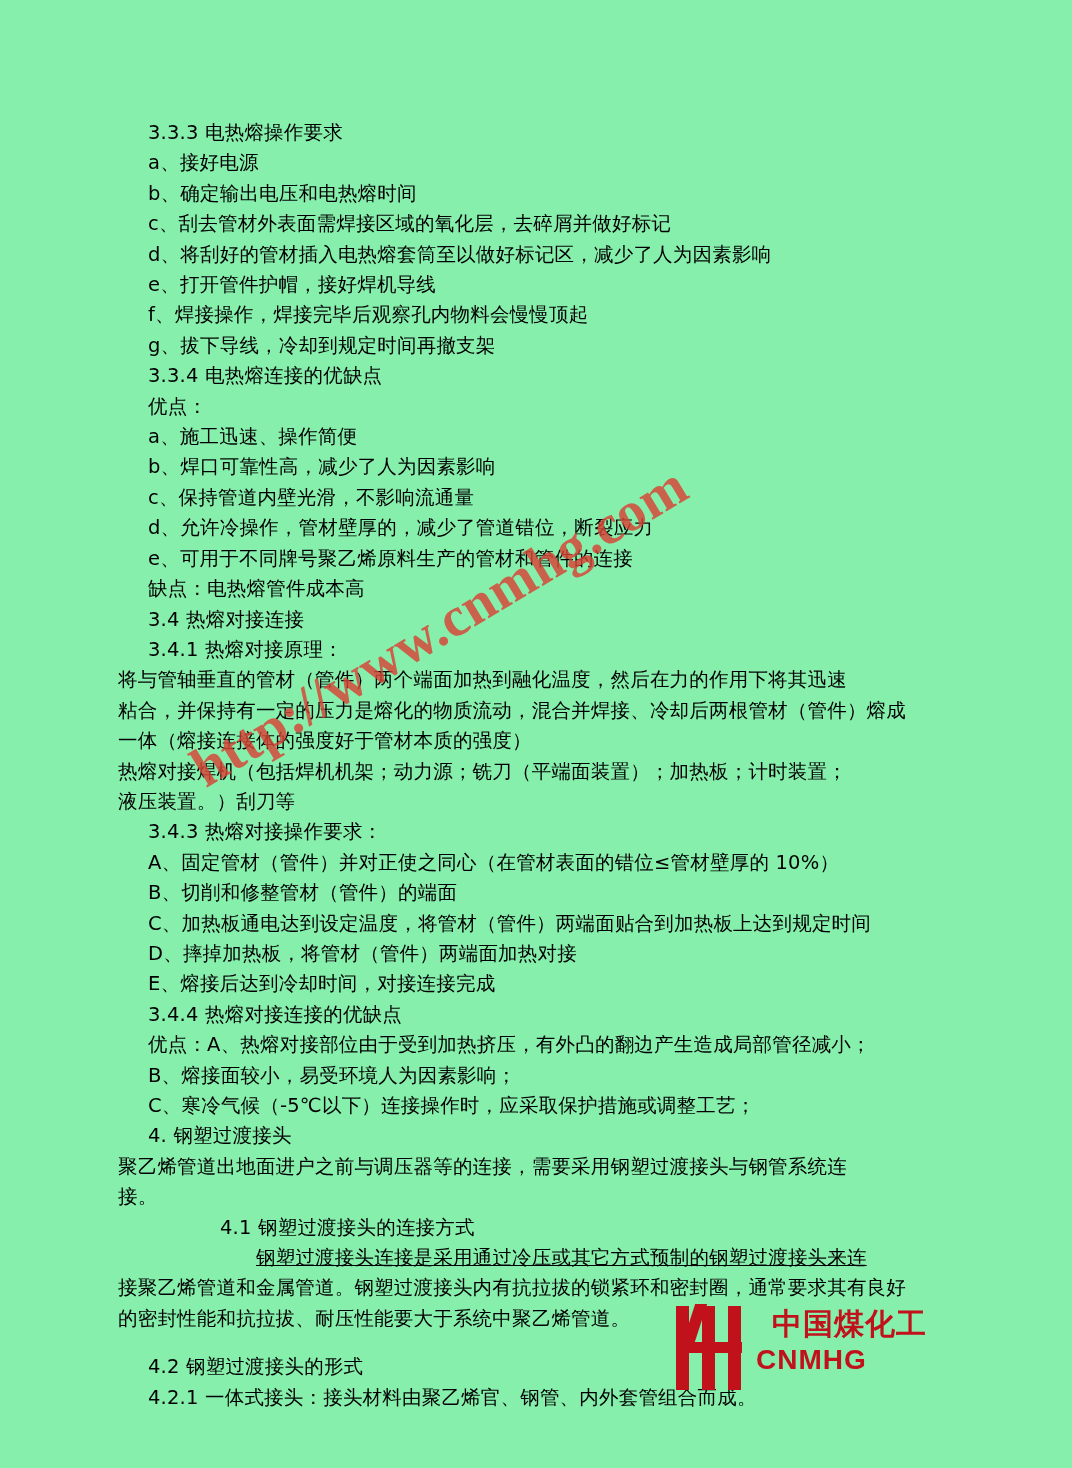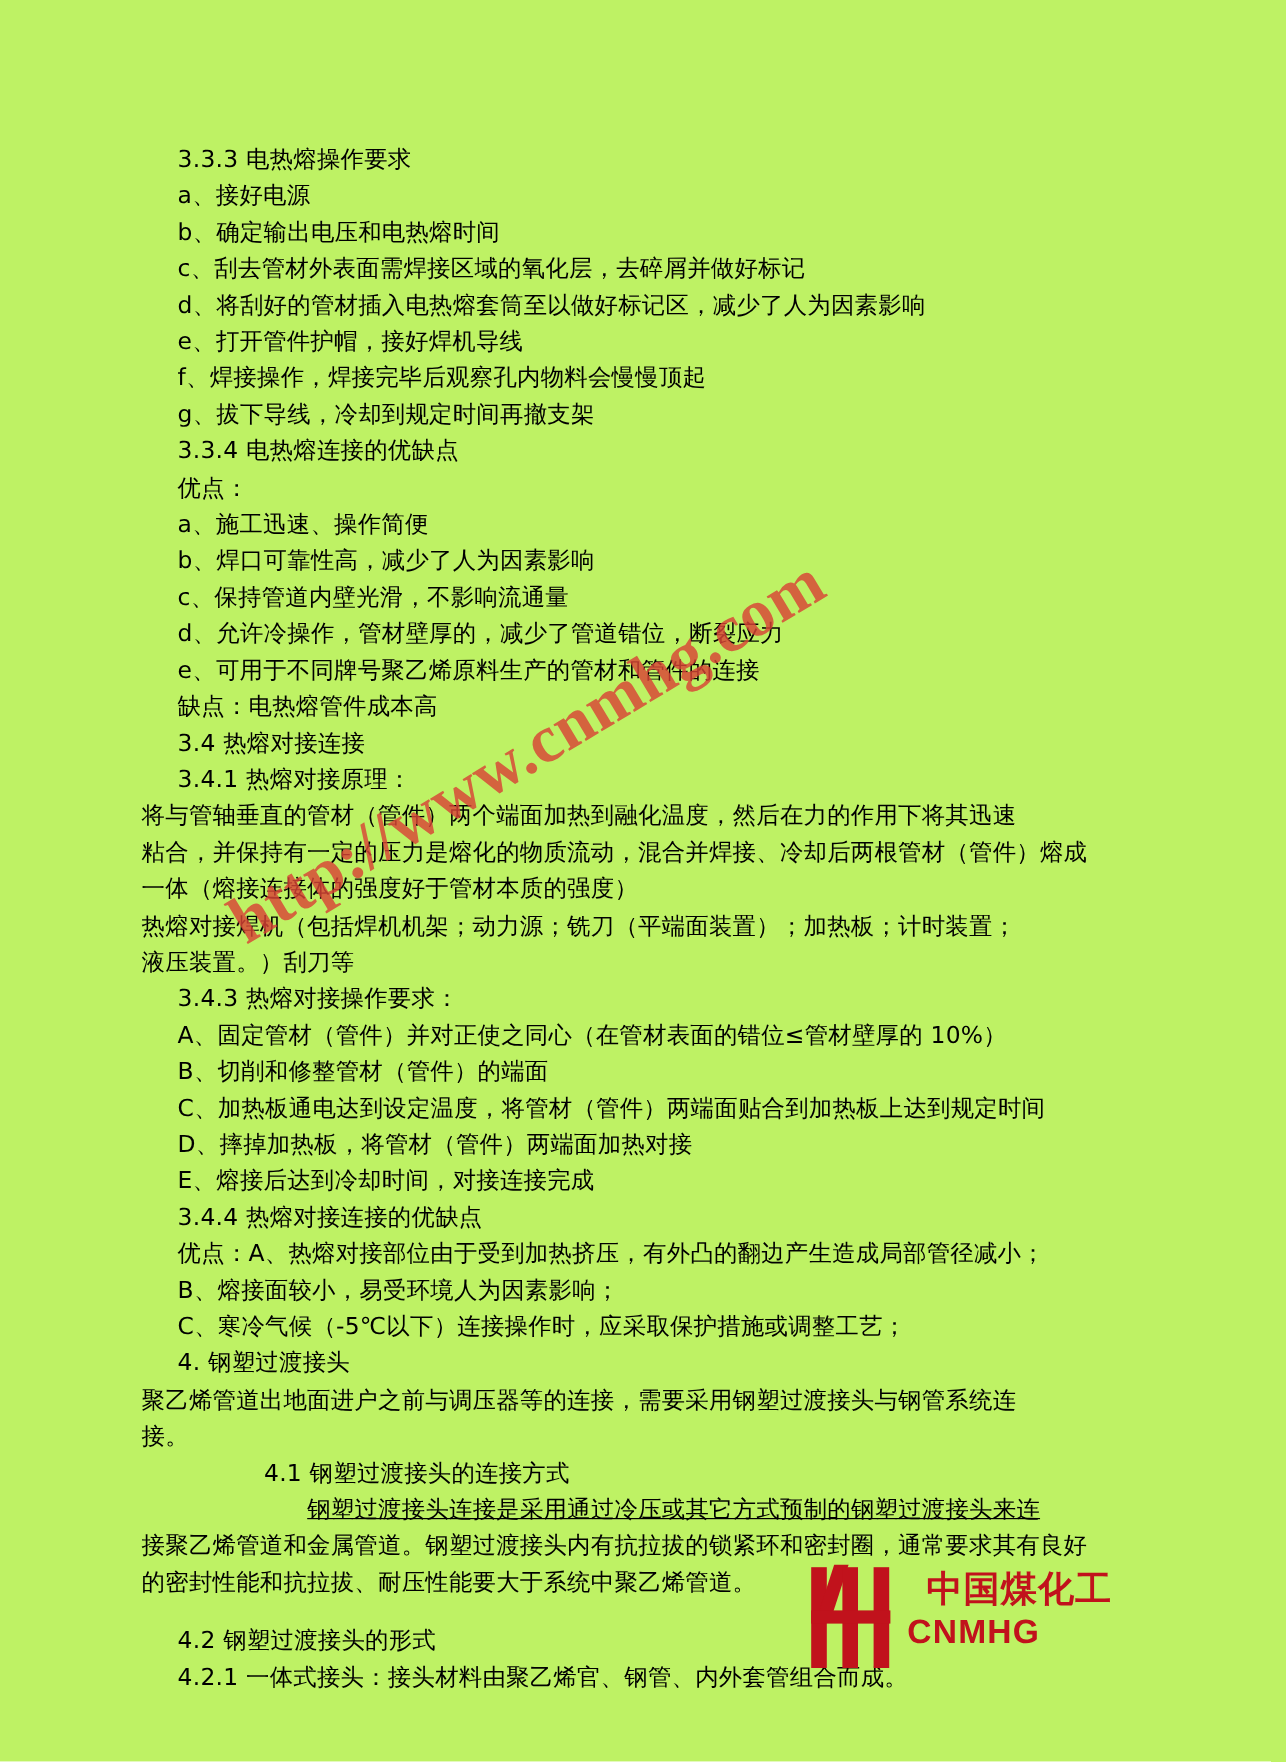--- a/index.html
+++ b/index.html
@@ -7,21 +7,21 @@
     padding: 0;
     background: #ffffff;
   }
   body {
     font-family: "DejaVu Sans", "Liberation Sans", sans-serif;
   }
   .page {
     position: relative;
     width: 1072px;
     height: 1468px;
-    background: #bef264;
+    background: #86efac;
     overflow: hidden;
   }
   .content {
     position: absolute;
     left: 148px;
     top: 118px;
     width: 790px;
     font-size: 19.5px;
     line-height: 30.4px;
     color: #000000;

